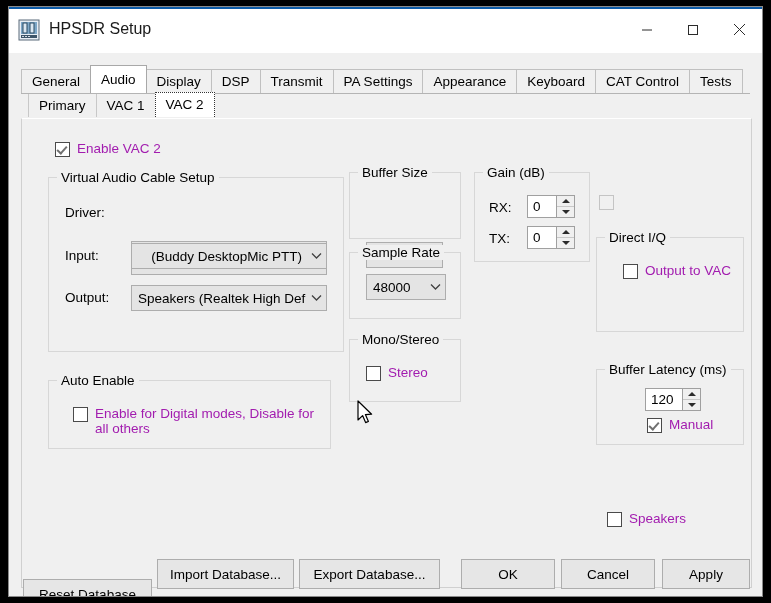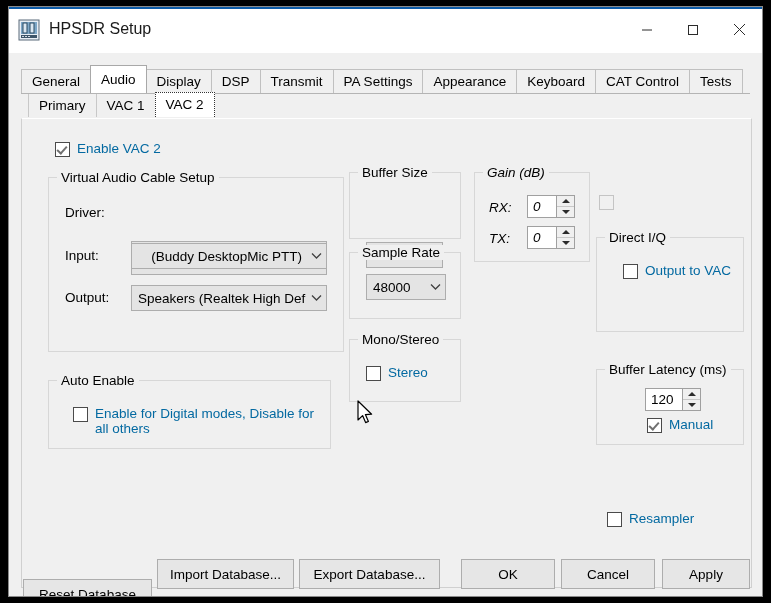--- a/index.html
+++ b/index.html
@@ -219,21 +219,21 @@
   }
   .cbox.disabled {
     background: #f0f0f0;
     border-color: #c4c4c4;
   }
   .cb-label {
     margin-left: 7px;
     font-size: 13.5px;
     white-space: nowrap;
     line-height: 16px;
-    color: #0369a1;
+    color: #a21caf;
   }
   .cb-label.two-line { white-space: normal; width: 220px; line-height: 15px; }
   .cb-label.disabled { color: #b0b0b0; }
 
   
   .combo {
     position: absolute;
     background: #e4e4e4;
     border: 1px solid #adadad;
     box-sizing: border-box;
@@ -467,21 +467,21 @@
       </div>
 
       <div class="groupbox" style="left:327px; top:220px; width:112px; height:63px;">
         <span class="gb-title">Mono/Stereo</span>
         <div class="cb-row" style="left:16px; top:25px;">
           <span class="cbox"></span>
           <span class="cb-label">Stereo</span>
         </div>
       </div>
 
-      <div class="groupbox" style="left:452px; top:53px; width:116px; height:90px;font-style:italic;">
+      <div class="groupbox" style="left:452px; top:53px; width:116px; height:90px;">
         <span class="gb-title">Gain (dB)</span>
 
         <span class="lbl abs" style="left:14px; top:27px;">RX:</span>
         <div class="spin" style="left:52px; top:22px; width:48px; height:23px;">
           <span class="spin-val">0</span>
           <span class="spin-btns">
             <span class="spin-up">
                 <span class="tri-up"></span>
               </span>
             <span class="spin-dn">
@@ -530,21 +530,21 @@
           </span>
         </div>
         <div class="cb-row" style="left:36px; top:47px;padding-left:14px;">
           <span class="cbox checked"></span>
           <span class="cb-label">Manual</span>
         </div>
       </div>
 
       <div class="cb-row" style="left:585px; top:392px;">
         <span class="cbox"></span>
-        <span class="cb-label">Resampler</span>
+        <span class="cb-label">Speakers</span>
       </div>
 
     </div>
 
     <div class="dlgbtn" style="left:14px;  top:506px; width:129px;margin-top:20px;">Reset Database</div>
     <div class="dlgbtn" style="left:290px; top:506px; width:141px;">Export Database...</div>
     <div class="dlgbtn" style="left:148px; top:506px; width:137px;">Import Database...</div>
     <div class="dlgbtn" style="left:452px; top:506px; width:94px;">OK</div>
     <div class="dlgbtn" style="left:653px; top:506px; width:88px;">Apply</div>
     <div class="dlgbtn" style="left:552px; top:506px; width:94px;">Cancel</div>

